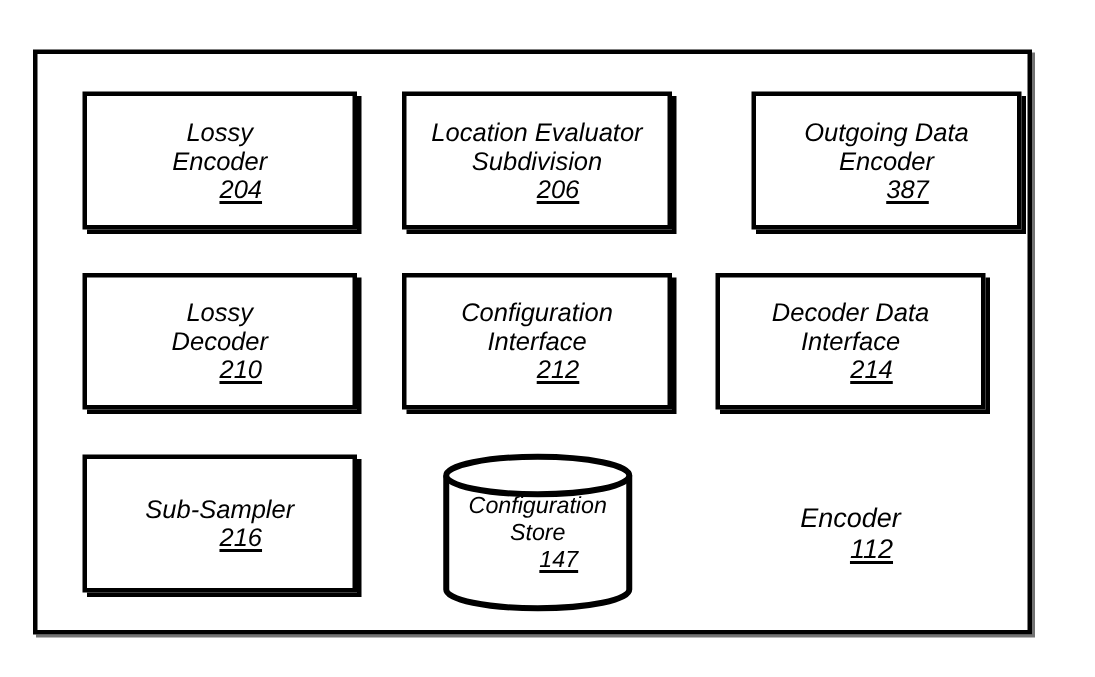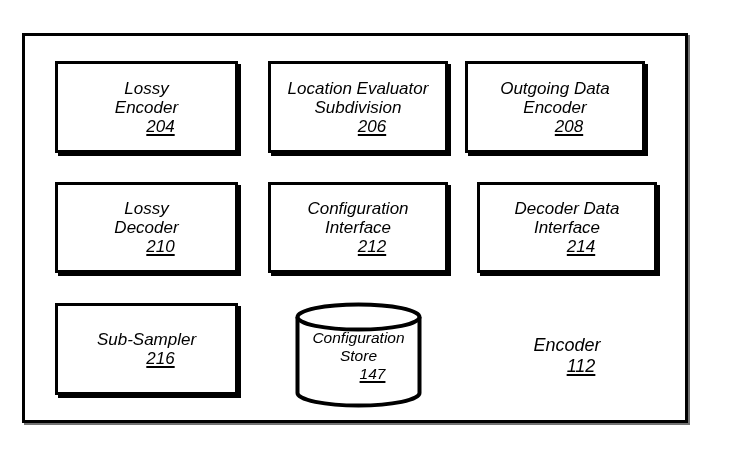--- a/index.html
+++ b/index.html
@@ -45,21 +45,21 @@
   .component-box span { display: block; white-space: nowrap; }
   .refnum {
     text-decoration: underline;
     text-underline-offset: 2px;
     text-decoration-thickness: 1.5px;
     margin-left: 28px;
   }
   
   .pos-r1c1 { left: 30px;  top: 25px;  width: 183px; height: 92px; }
   .pos-r1c2 { left: 243px; top: 25px;  width: 180px; height: 92px; }
-  .pos-r1c3 { left: 440px; top: 25px;  width: 180px; height: 92px; }
+  .pos-r1c3 { left: 476px; top: 25px;  width: 180px; height: 92px; }
   .pos-r2c1 { left: 30px;  top: 146px; width: 183px; height: 91px; }
   .pos-r2c2 { left: 243px; top: 146px; width: 180px; height: 91px; }
   .pos-r2c3 { left: 452px; top: 146px; width: 180px; height: 91px; }
   .pos-r3c1 { left: 30px;  top: 267px; width: 183px; height: 92px; }
 
   .cylinder-wrap {
     position: absolute;
     left: 270px;
     top: 266px;
     width: 127px;
@@ -107,21 +107,21 @@
 
     <div class="component-box pos-r1c2">
       <span>Location Evaluator</span>
       <span>Subdivision</span>
       <span class="refnum">206</span>
     </div>
 
     <div class="component-box pos-r1c3">
       <span>Outgoing Data</span>
       <span>Encoder</span>
-      <span class="refnum">208</span>
+      <span class="refnum">387</span>
     </div>
 
     <div class="component-box pos-r2c1">
       <span>Lossy</span>
       <span>Decoder</span>
       <span class="refnum">210</span>
     </div>
 
     <div class="component-box pos-r2c2">
       <span>Configuration</span>

